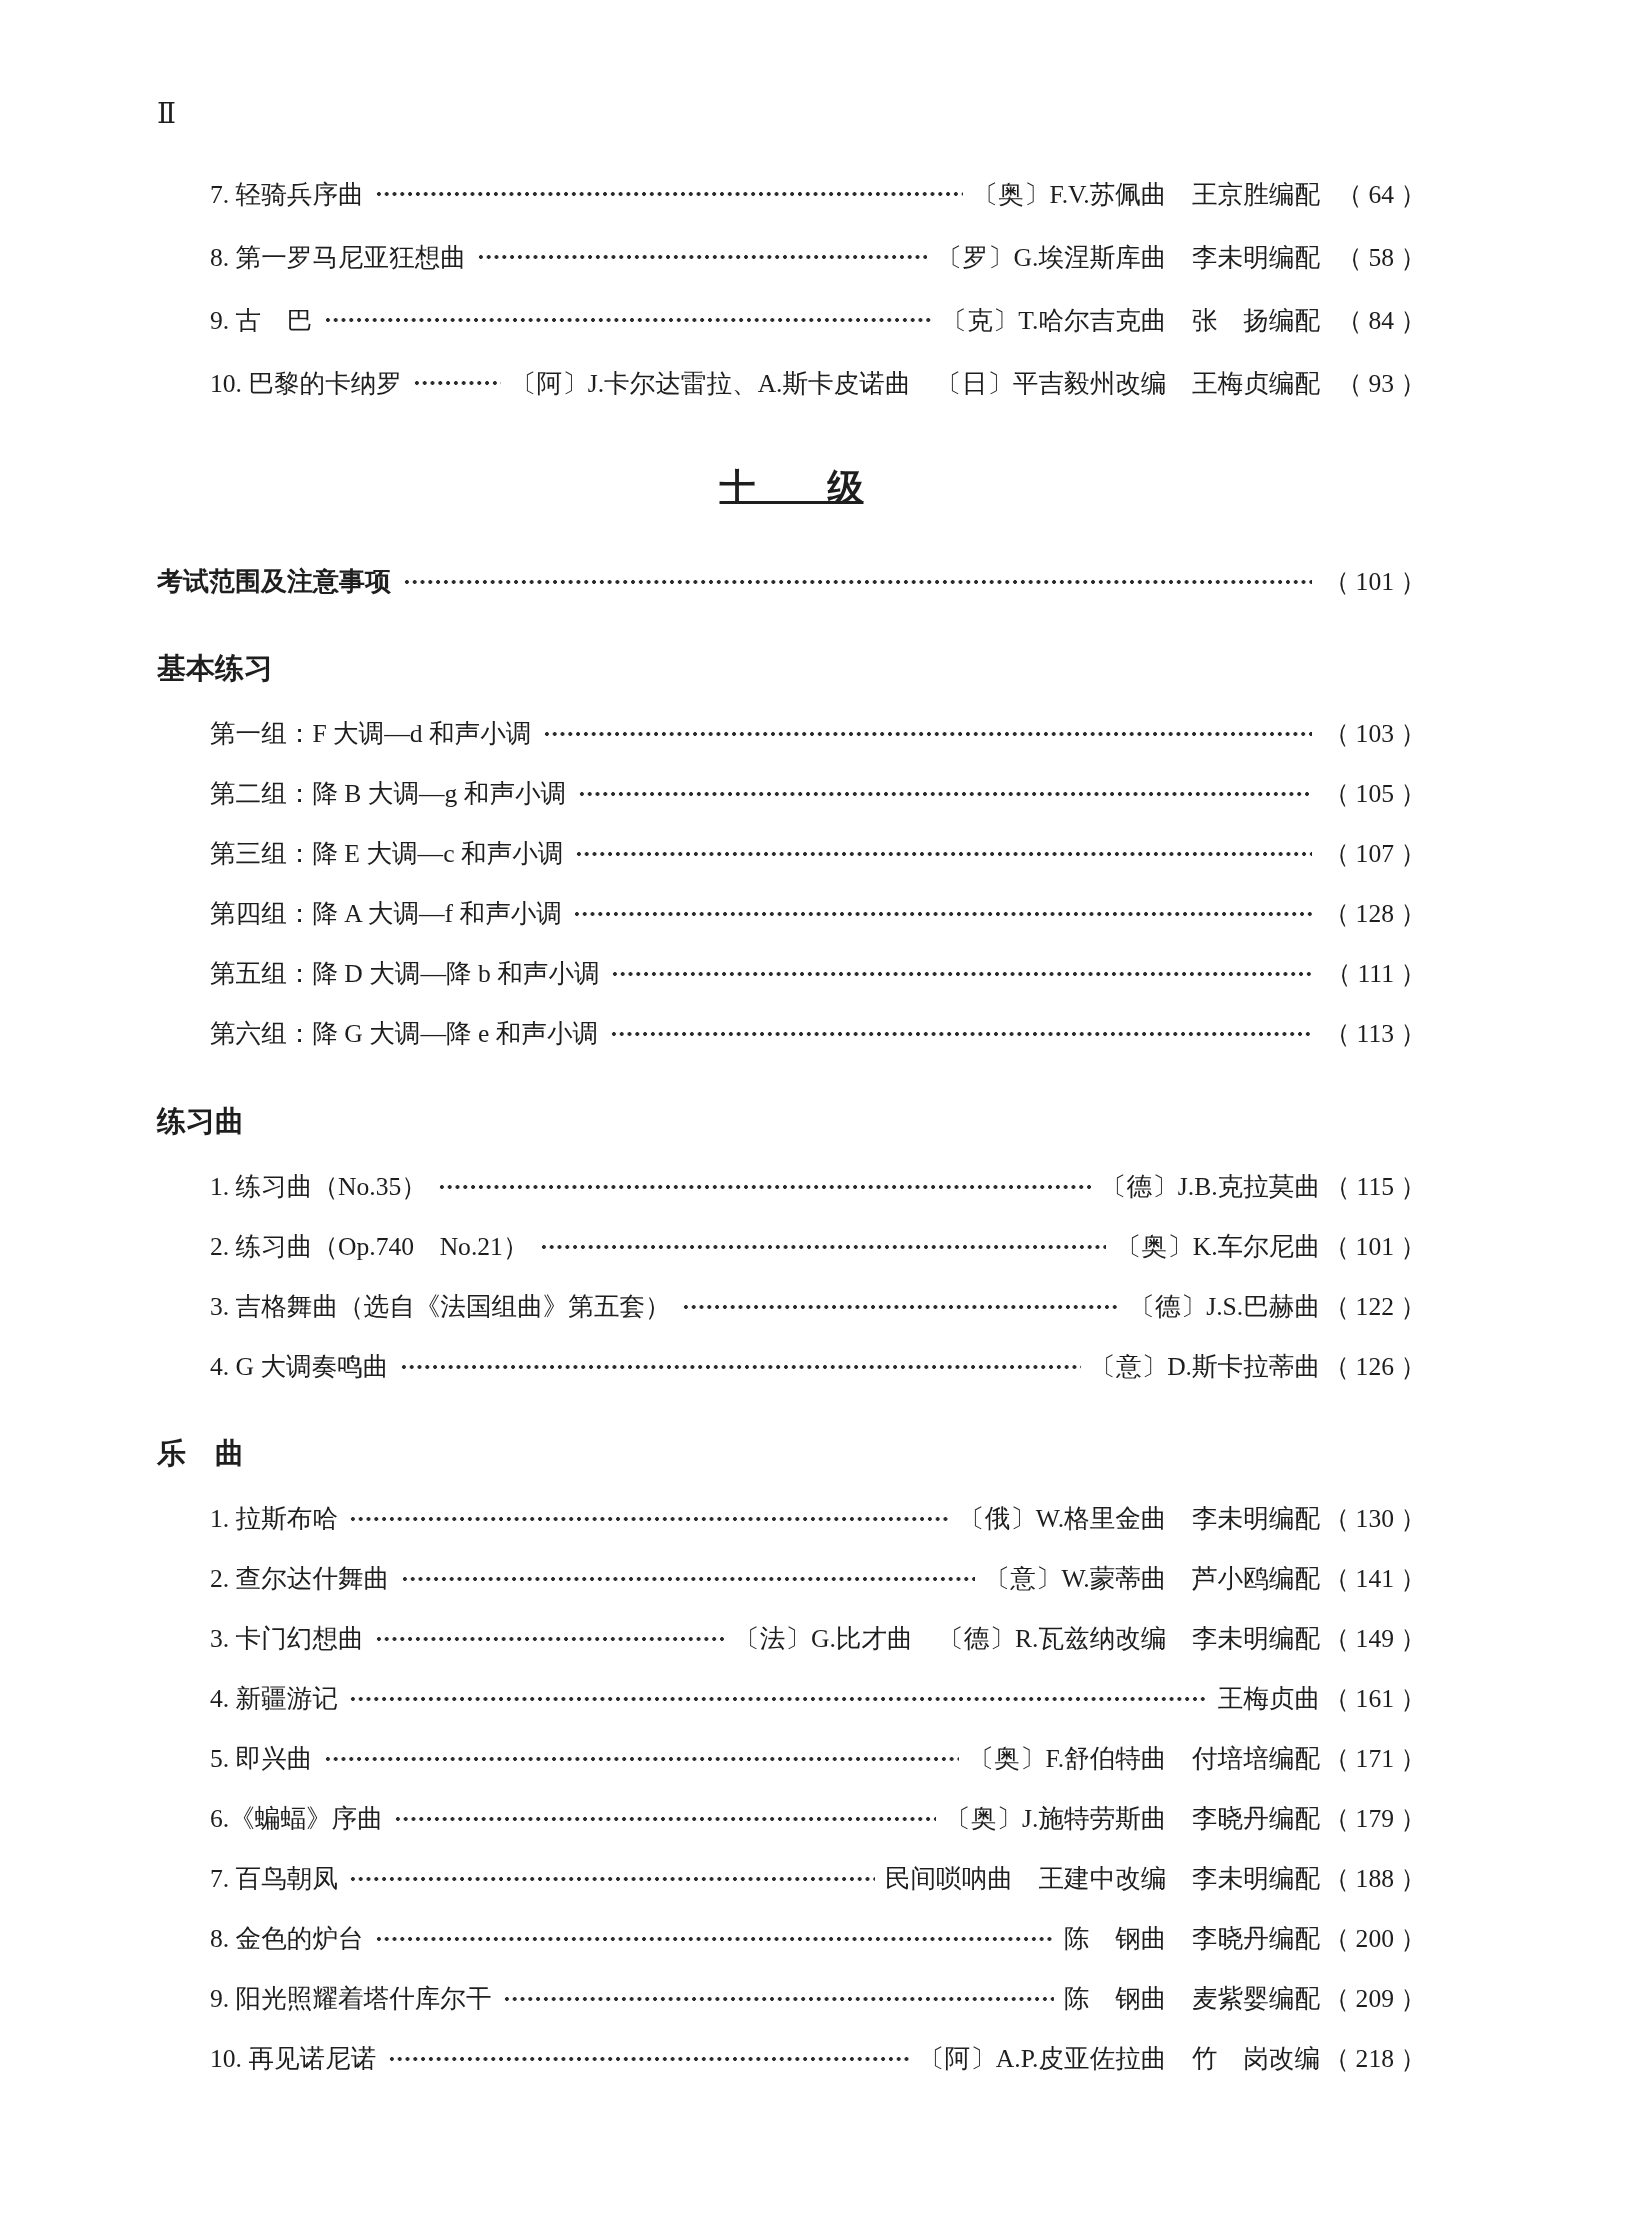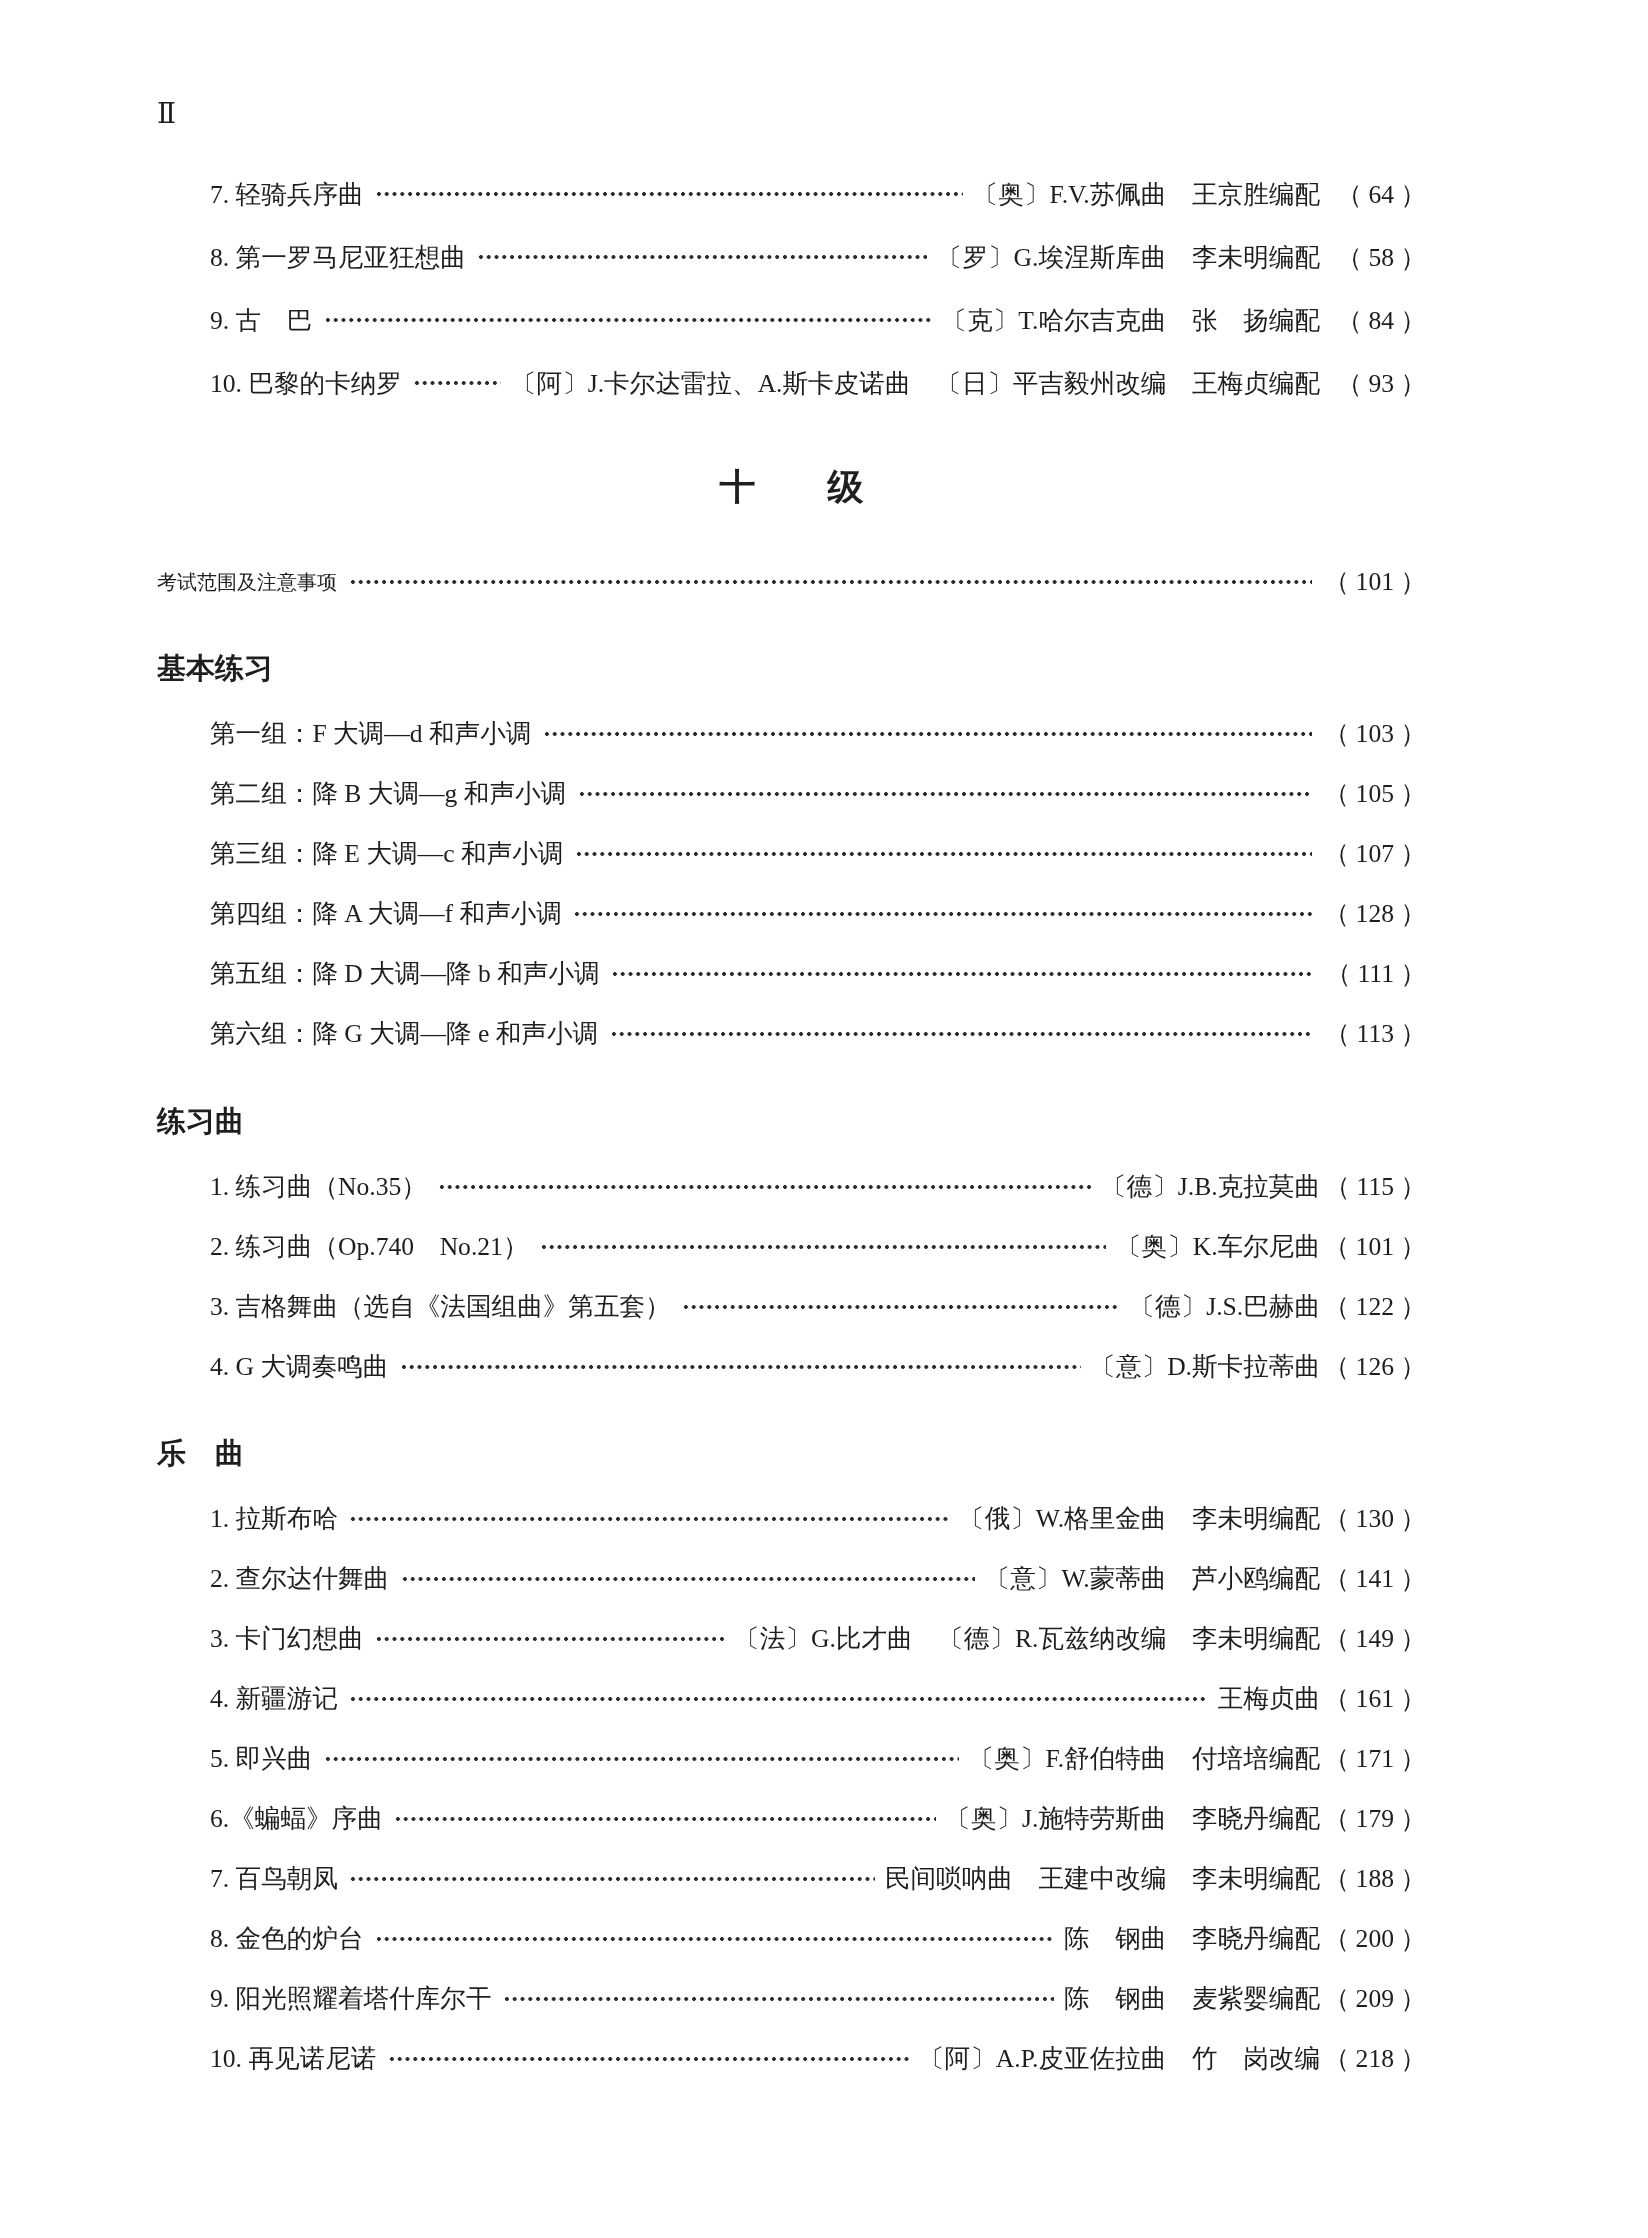--- a/index.html
+++ b/index.html
@@ -27,41 +27,42 @@
     align-items: center;
     height: 63px;
     line-height: 63px;
     font-size: 25.6px;
     padding-left: 53px;
     white-space: nowrap;
   }
   .toc-row.tight { height: 60px; line-height: 60px; }
   .toc-row.no-indent { padding-left: 0; }
   .toc-row .title { white-space: nowrap; }
-  .toc-row.bold .title { font-weight: normal; font-size: 20px; }
+  .toc-row.bold .title { font-weight: bold; font-size: 26px; }
   .leader {
     flex: 1 1 auto;
     min-width: 20px;
     height: 1em;
     margin: 0 8.2px 0 11.5px;
     background-image: radial-gradient(circle, #2b2b2b 1.7px, transparent 2.2px);
     background-size: 7.8px 8.2px;
     background-repeat: repeat-x;
     background-position: left center;
   }
   .attr { white-space: nowrap; margin-left: 1.6px; }
   .attr:empty { margin: 0; }
   .page-num { min-width: 106px; text-align: right; white-space: nowrap; }
   .level-heading {
     text-align: center;
     font-size: 36px;
     font-weight: bold;
     margin-top: 48px;
     margin-bottom: 30px;
     line-height: 49px;
+    text-decoration: underline;
   }
   #exam-scope-row-container { margin-top: 40px; }
   .toc-section { margin-top: 21.4px; }
   .section-header {
     font-size: 29px;
     font-weight: bold;
     height: 71px;
     line-height: 71px;
     white-space: nowrap;
   }

